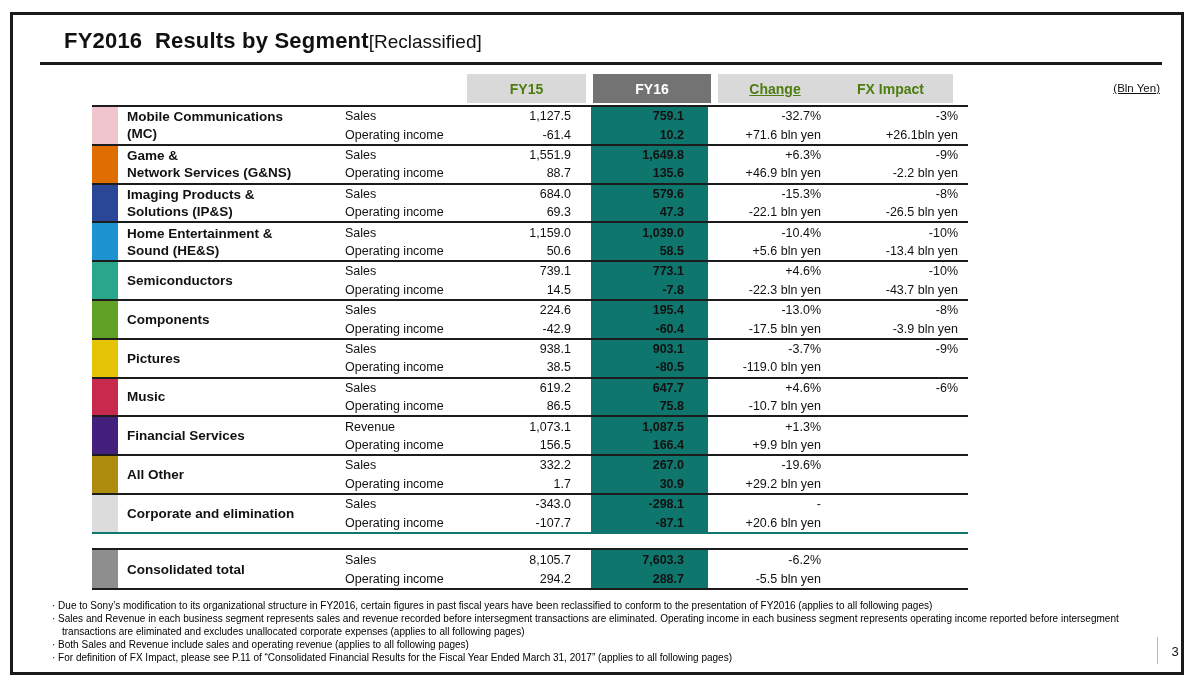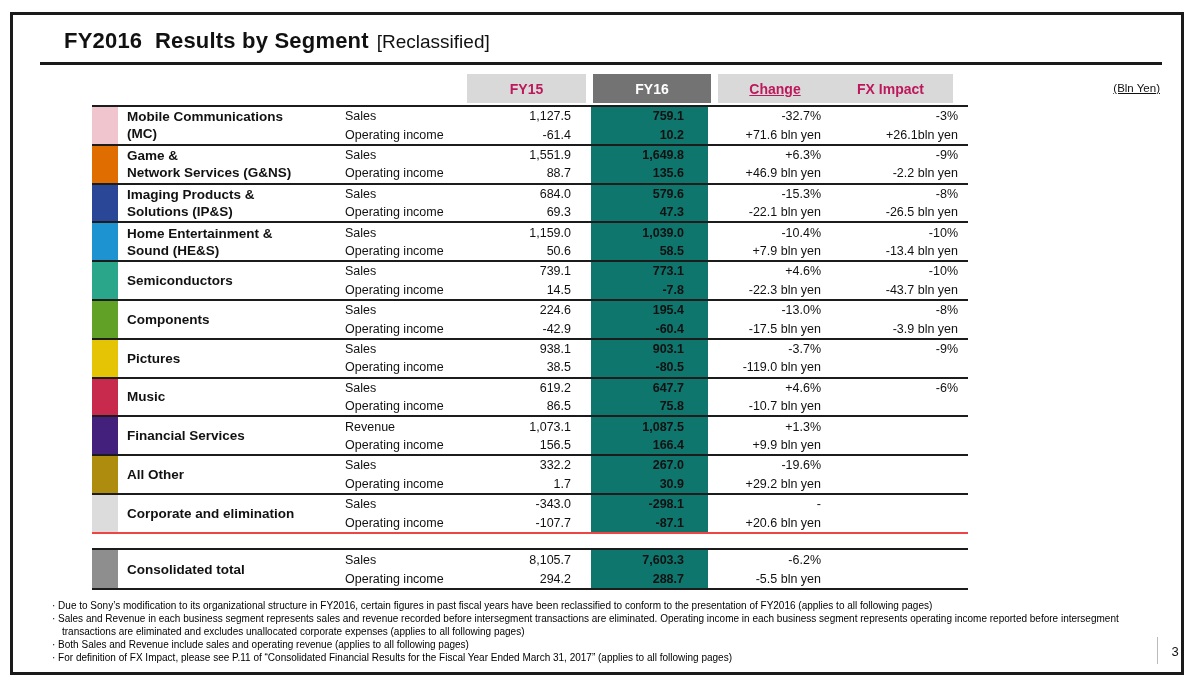--- a/index.html
+++ b/index.html
@@ -4,35 +4,35 @@
 <style>
   html,body{margin:0;padding:0;}
   body{
     width:1200px;height:685px;position:relative;background:#ffffff;
     font-family:"Liberation Sans","DejaVu Sans",sans-serif;color:#111;
     overflow:hidden;
   }
   .frame{position:absolute;left:10px;top:12px;width:1174px;height:663px;
     border:3px solid #1a1a1a;box-sizing:border-box;pointer-events:none;}
   
-  .title-wrap{position:absolute;left:64px;top:28px;display:flex;align-items:baseline;gap:8px;}
+  .title-wrap{position:absolute;left:64px;top:28px;display:flex;align-items:baseline;}
   .title-main{font-size:22px;font-weight:bold;white-space:pre;letter-spacing:0.2px;}
   .title-tag{font-size:19px;font-weight:normal;}
   .title-rule{position:absolute;left:40px;top:62px;width:1122px;height:3px;background:#1a1a1a;}
   
   .colhead{position:absolute;top:74px;height:29px;background:#d9d9d9;
     display:flex;align-items:center;justify-content:center;
-    font-size:14px;font-weight:bold;color:#be185d;box-sizing:border-box;}
+    font-size:14px;font-weight:bold;color:#4d7c0f;box-sizing:border-box;}
   .colhead.fy15h{left:467px;width:119px;}
   .colhead.fy16h{left:593px;width:118px;background:#737373;color:#ffffff;}
   .colhead.changeh{left:718px;width:114px;text-decoration:underline;}
   .colhead.fxh{left:828px;width:125px;}
   .unit-note{position:absolute;top:82px;left:1060px;width:100px;text-align:right;font-size:11.5px;text-decoration:underline;}
   
-  .seg-table{position:absolute;left:92px;top:105px;width:876px;border-bottom:2px solid #ef4444;}
+  .seg-table{position:absolute;left:92px;top:105px;width:876px;border-bottom:2px solid #0f766e;}
   .seg{display:grid;
     grid-template-columns:26px 225px 122px 126px 117px 127px 133px;
     grid-template-rows:1fr 1fr;
     height:38.8px;border-top:2px solid #1c1c1c;box-sizing:border-box;}
   .cell{display:flex;align-items:center;box-sizing:border-box;overflow:hidden;}
   .swatch{grid-row:1/3;grid-column:1;}
   .name{grid-row:1/3;grid-column:2;padding-left:9px;font-size:13.5px;font-weight:bold;
     line-height:17px;white-space:pre-line;}
   .r1{grid-row:1;} .r2{grid-row:2;}
   .metric{grid-column:3;font-size:12.5px;padding-left:2px;}
@@ -122,21 +122,21 @@
     <div class="cell name">Home Entertainment &amp;
 Sound (HE&amp;S)</div>
     <div class="cell metric r1">Sales</div>
     <div class="cell num fy15 r1">1,159.0</div>
     <div class="cell num fy16 r1">1,039.0</div>
     <div class="cell num change r1">-10.4%</div>
     <div class="cell num fx r1">-10%</div>
     <div class="cell metric r2">Operating income</div>
     <div class="cell num fy15 r2">50.6</div>
     <div class="cell num fy16 r2">58.5</div>
-    <div class="cell num change r2">+7.9 bln yen</div>
+    <div class="cell num change r2">+5.6 bln yen</div>
     <div class="cell num fx r2">-13.4 bln yen</div>
   </div>
 
   <div class="seg">
     <div class="cell swatch" style="background: rgb(42, 167, 138);"></div>
     <div class="cell name">Semiconductors</div>
     <div class="cell metric r1">Sales</div>
     <div class="cell num fy15 r1">739.1</div>
     <div class="cell num fy16 r1">773.1</div>
     <div class="cell num change r1">+4.6%</div>

